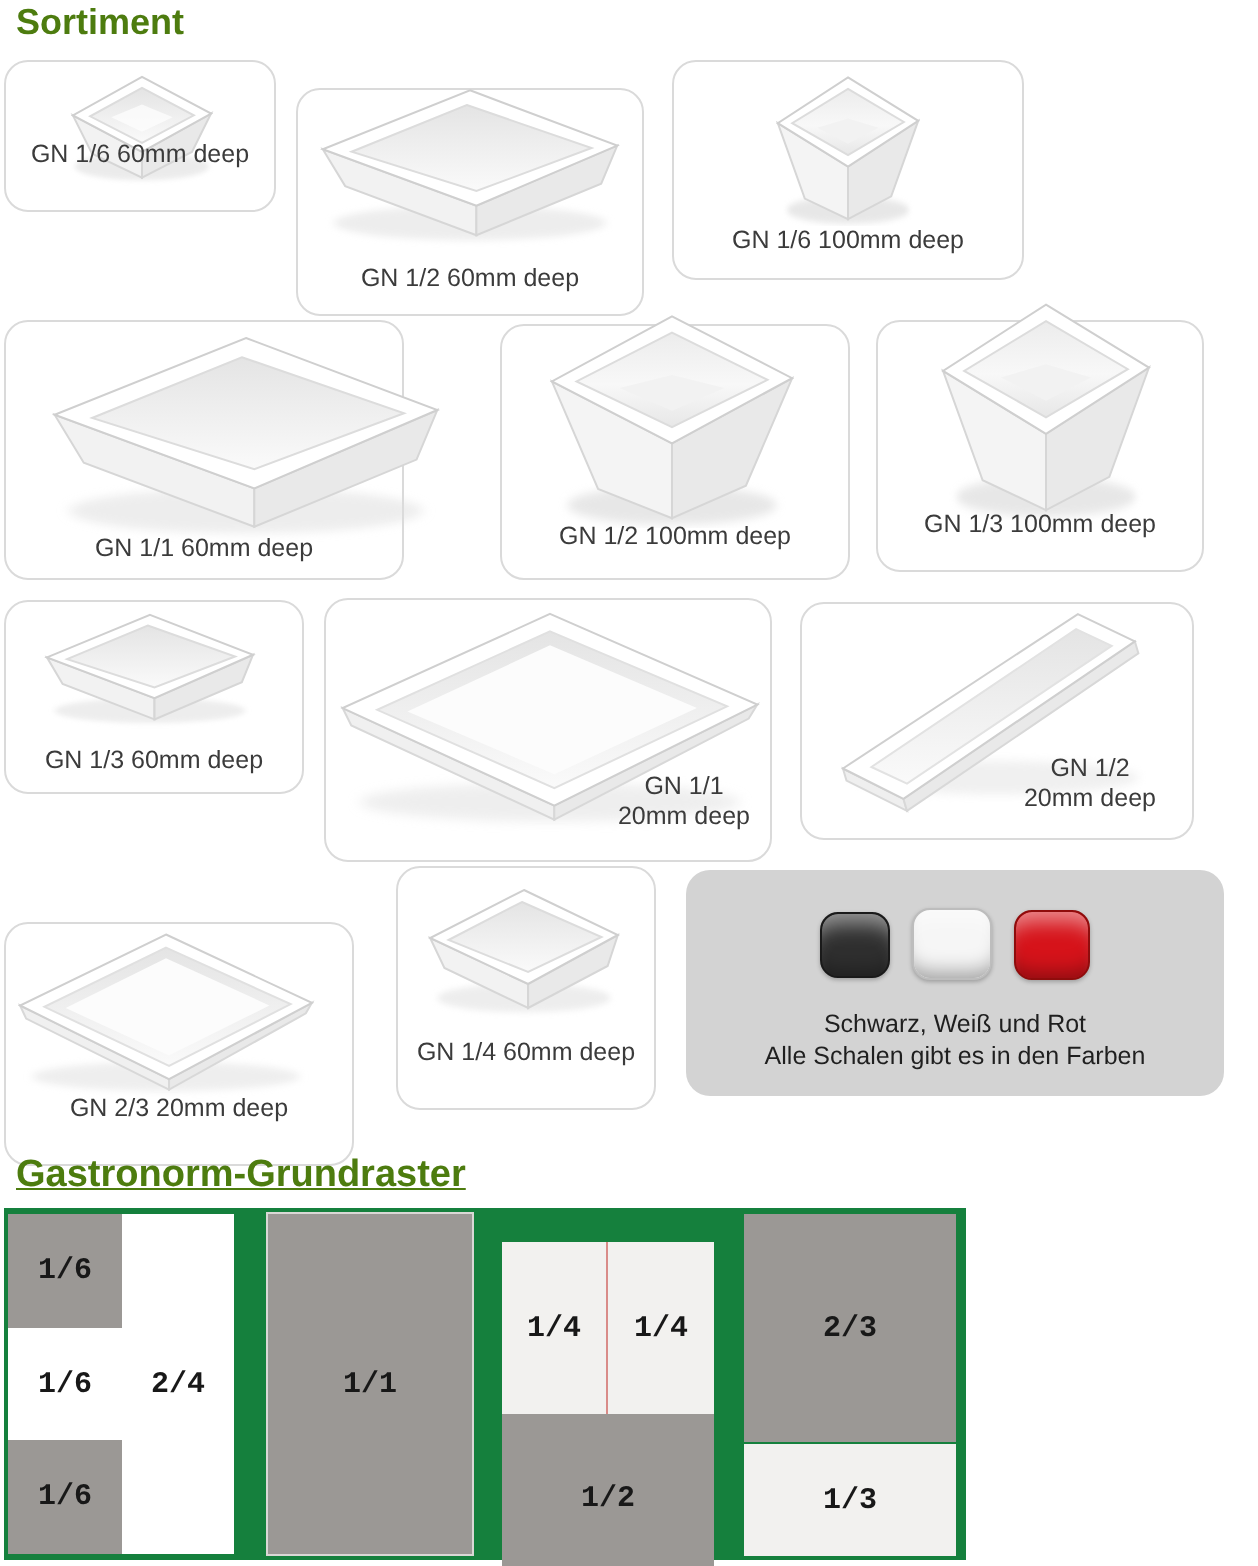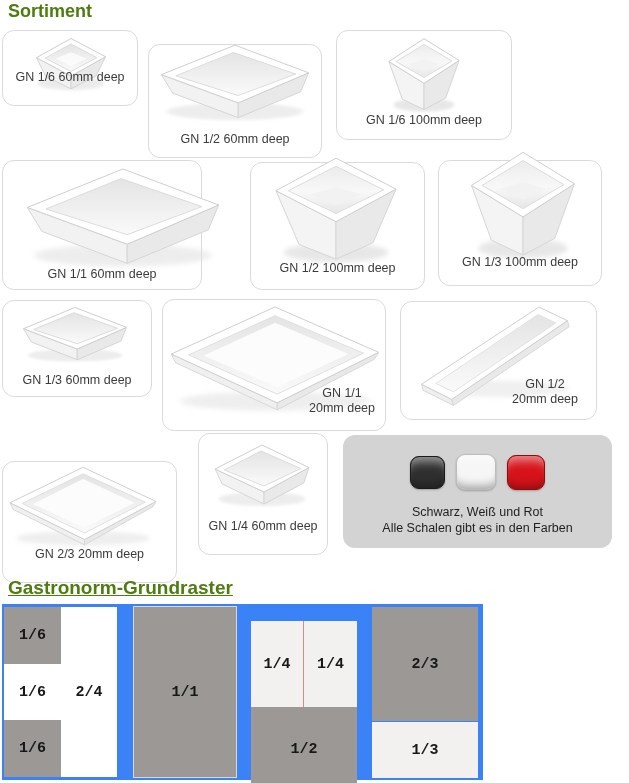--- a/index.html
+++ b/index.html
@@ -32,21 +32,21 @@
   .swatch{
     display:inline-block;border-radius:9px;box-sizing:border-box;
     box-shadow:inset 0 12px 10px -7px rgba(255,255,255,.5), inset 0 -10px 10px -7px rgba(0,0,0,.35), 0 1px 2px rgba(0,0,0,.25);
   }
   .swatch.s-black{width:35px;height:33px;border:1px solid #1a1a1a;}
   .swatch.s-white{width:40px;height:36px;border:1px solid #bdbdbd;}
   .swatch.s-red{width:38px;height:35px;border:1px solid #8f0c0c;}
   .infotext{margin-top:14px;font-size:12.5px;color:#1f1f1f;line-height:1.3;}
   
   .raster{
-    position:absolute;left:2px;top:604px;width:481px;height:176px;background:#3b82f6;
+    position:absolute;left:2px;top:604px;width:481px;height:176px;background:#15803d;
   }
   .rp{position:absolute;box-sizing:border-box;}
   .cell{
     position:absolute;box-sizing:border-box;display:flex;align-items:center;justify-content:center;
     font-family:"Liberation Mono",monospace;font-weight:700;font-size:15px;color:#181818;
   }
   .c-gray{background:#9b9895;}
   .c-white{background:#ffffff;}
   .c-off{background:#f2f1ef;}
   .redline{position:absolute;width:1px;background:#d98b88;}

